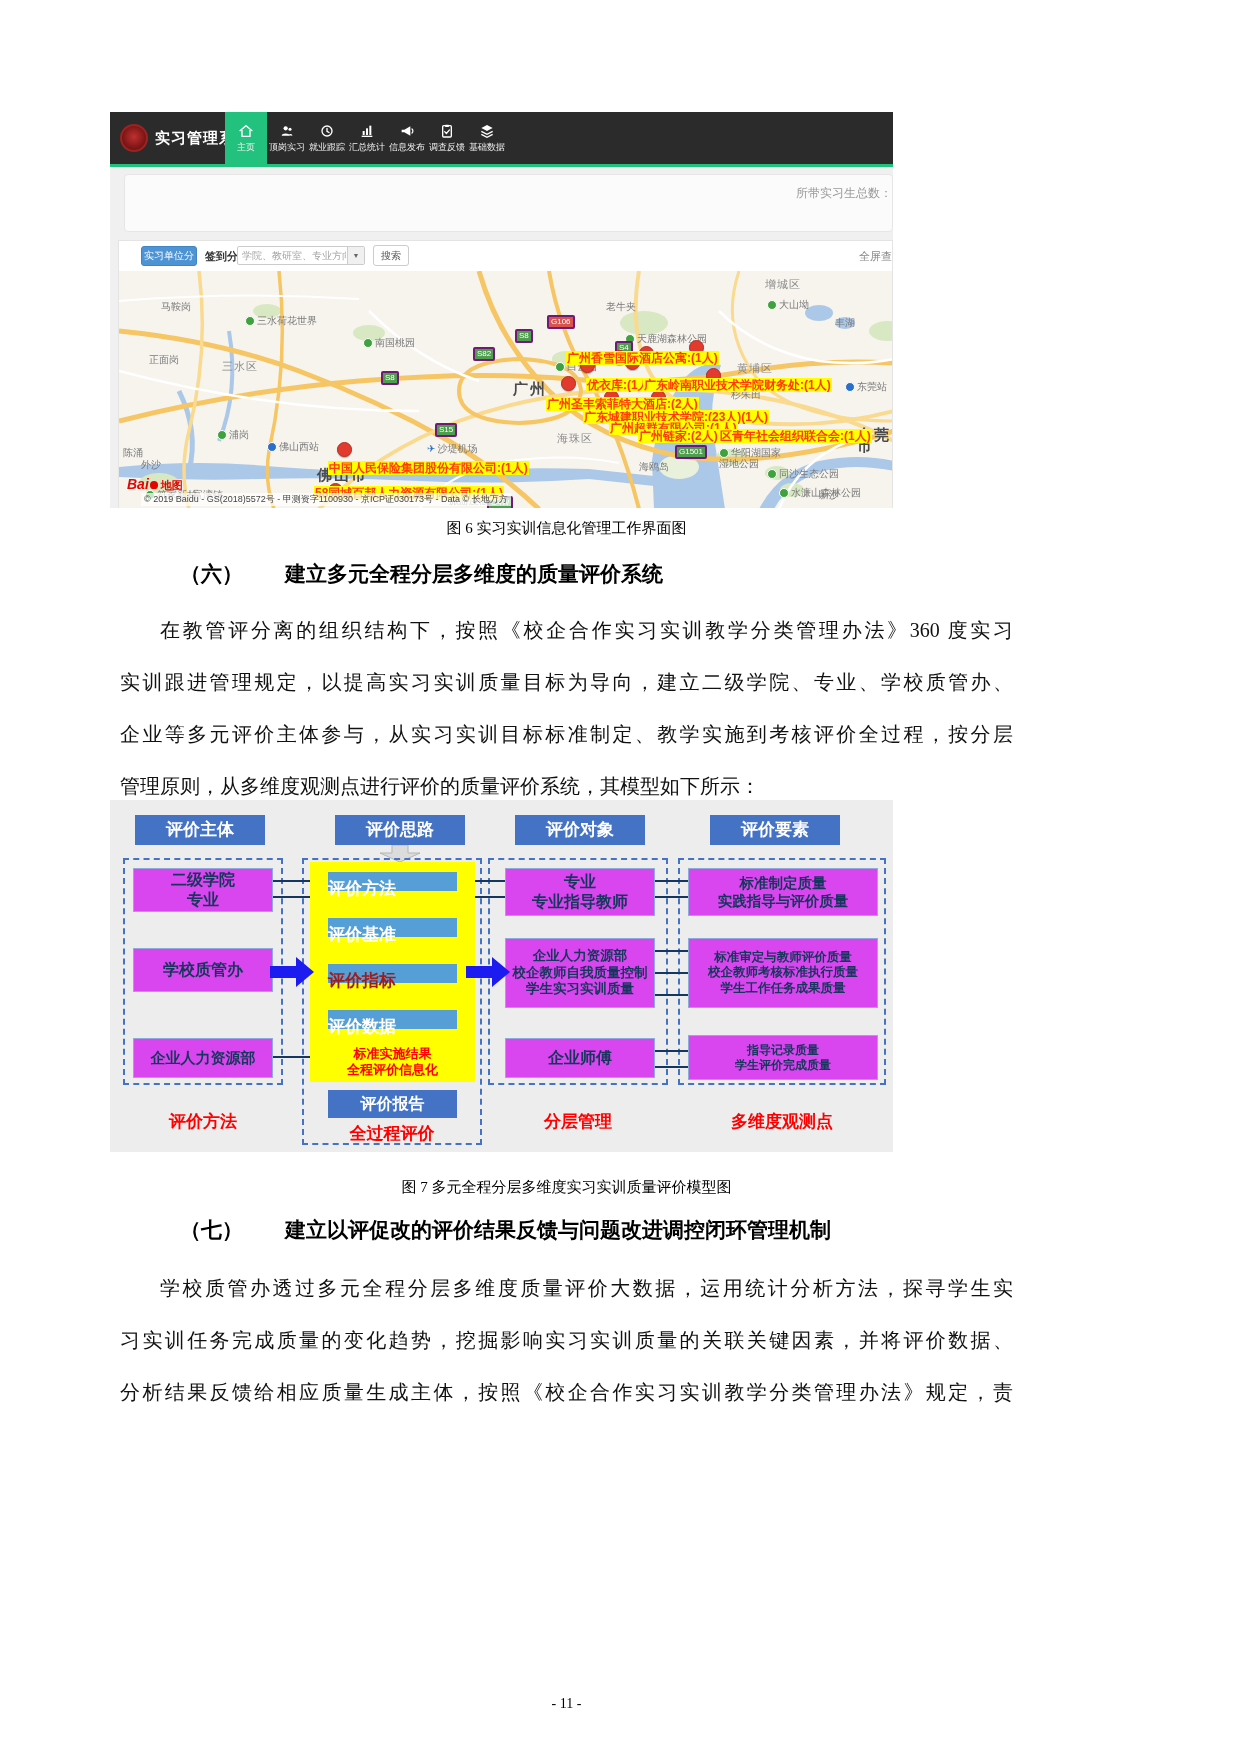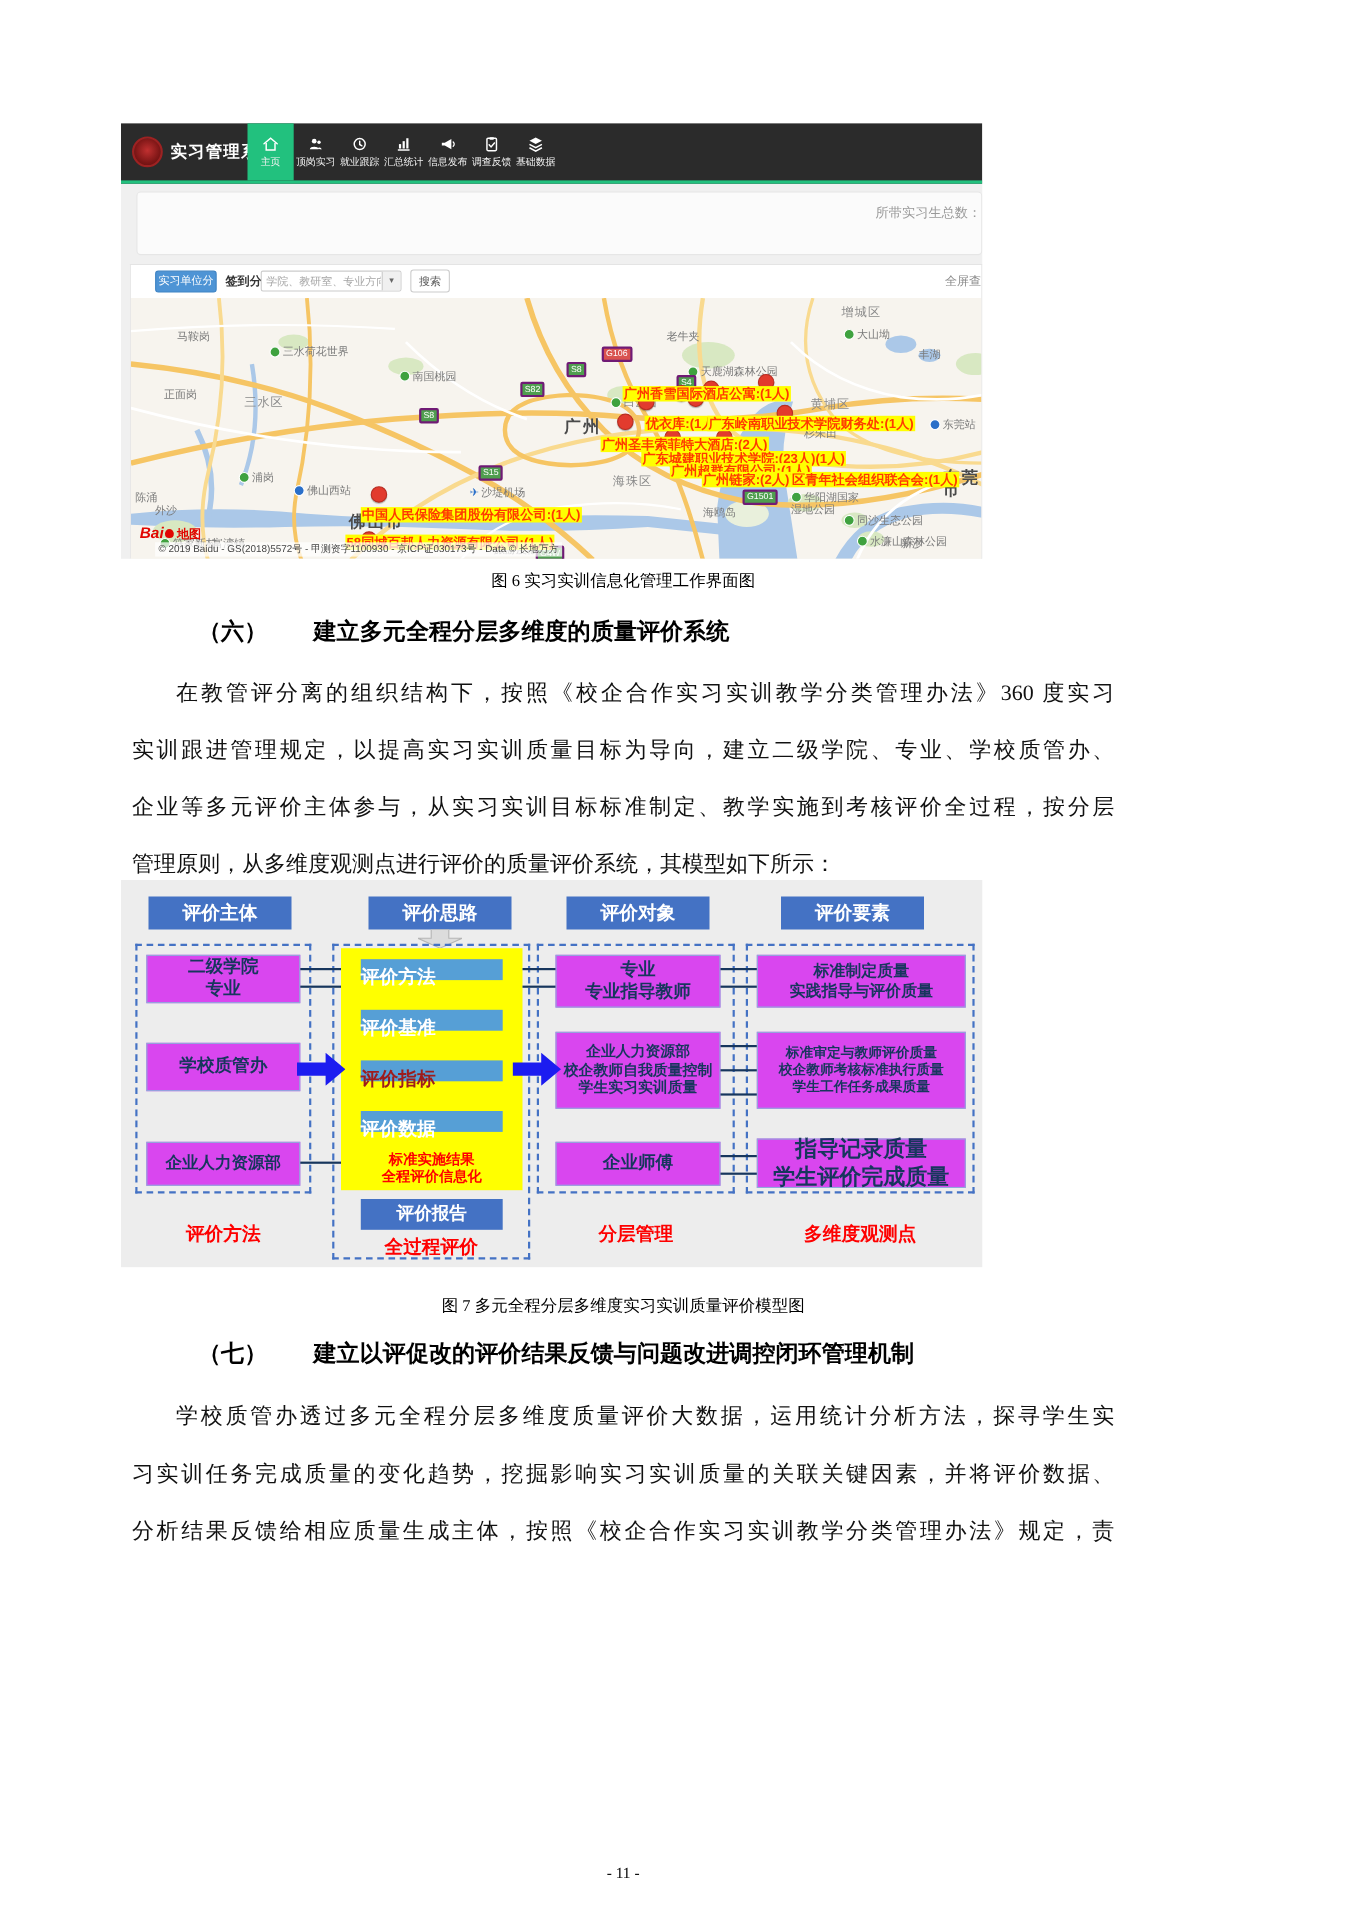--- a/index.html
+++ b/index.html
@@ -344,21 +344,21 @@
 学生实习实训质量</div>
     <div class="f7-wbox" style="left:395px;top:238px;width:150px;height:40px;font-size:16px;">企业师傅</div>
     <div class="f7-rlabel" style="left:378px;top:310px;width:180px;">分层管理</div>
 
     <div class="f7-dash" style="left:568px;top:58px;width:208px;height:227px;"></div>
     <div class="f7-wbox" style="left:578px;top:68px;width:190px;height:48px;font-size:14.5px;">标准制定质量
 实践指导与评价质量</div>
     <div class="f7-wbox" style="left:578px;top:138px;width:190px;height:70px;font-size:12.5px;">标准审定与教师评价质量
 校企教师考核标准执行质量
 学生工作任务成果质量</div>
-    <div class="f7-wbox" style="left:578px;top:235px;width:190px;height:45px;font-size:20px;">指导记录质量
+    <div class="f7-wbox" style="left:578px;top:235px;width:190px;height:45px;font-size:12px;">指导记录质量
 学生评价完成质量</div>
     <div class="f7-rlabel" style="left:568px;top:310px;width:208px;">多维度观测点</div>
 
     <div class="conn" style="left:163px;top:80px;width:37px;"></div>
     <div class="conn" style="left:163px;top:96px;width:37px;"></div>
     <div class="conn" style="left:163px;top:256px;width:37px;"></div>
     <div class="conn" style="left:365px;top:80px;width:30px;"></div>
     <div class="conn" style="left:365px;top:96px;width:30px;"></div>
     <div class="conn" style="left:545px;top:80px;width:33px;"></div>
     <div class="conn" style="left:545px;top:96px;width:33px;"></div>

